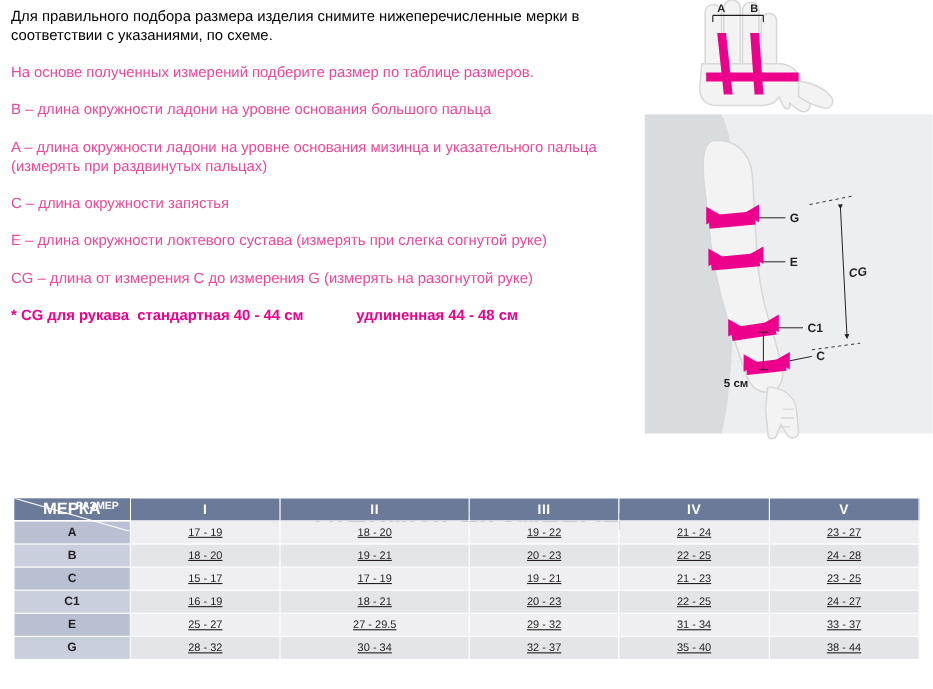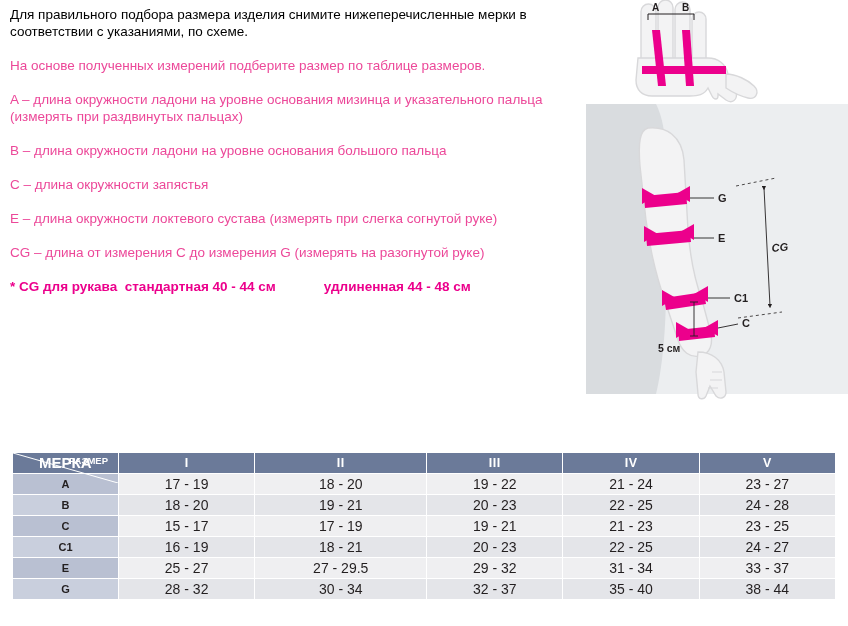--- a/index.html
+++ b/index.html
@@ -131,36 +131,37 @@
     font-weight: bold;
     font-size: 11px;
     width: 105px;
   }
   .rowlbl.alt {
     background: #c9cfdd;
   }
   td.val {
     background: #efeff1;
     color: #231f20;
-    font-size: 14px;
+    font-size: 10px;
+    text-decoration: underline;
   }
   td.val.alt {
     background: #e4e5e9;
   }
 </style>
 </head>
 <body>
 
 <div class="page">
 
   <div class="text-col">
     <p class="intro">Для правильного подбора размера изделия снимите нижеперечисленные мерки в соответствии с указаниями, по схеме.</p>
     <p class="para">На основе полученных измерений подберите размер по таблице размеров.</p>
+    <p class="para">B – длина окружности ладони на уровне основания большого пальца</p>
     <p class="para">A – длина окружности ладони на уровне основания мизинца и указательного пальца (измерять при раздвинутых пальцах)</p>
-    <p class="para">B – длина окружности ладони на уровне основания большого пальца</p>
     <p class="para">C – длина окружности запястья</p>
     <p class="para">E – длина окружности локтевого сустава (измерять при слегка согнутой руке)</p>
     <p class="para">CG – длина от измерения C до измерения G (измерять на разогнутой руке)</p>
     <div class="note"><span>* CG для рукава  стандартная 40 - 44 см</span><span class="seg2">удлиненная 44 - 48 см</span></div>
   </div>
 
   <div class="illus">
     <svg width="262" height="400" viewBox="0 0 262 400" xmlns="http://www.w3.org/2000/svg">
       <defs>
         <marker id="ah" markerWidth="6" markerHeight="6" refX="3" refY="3" orient="auto">

